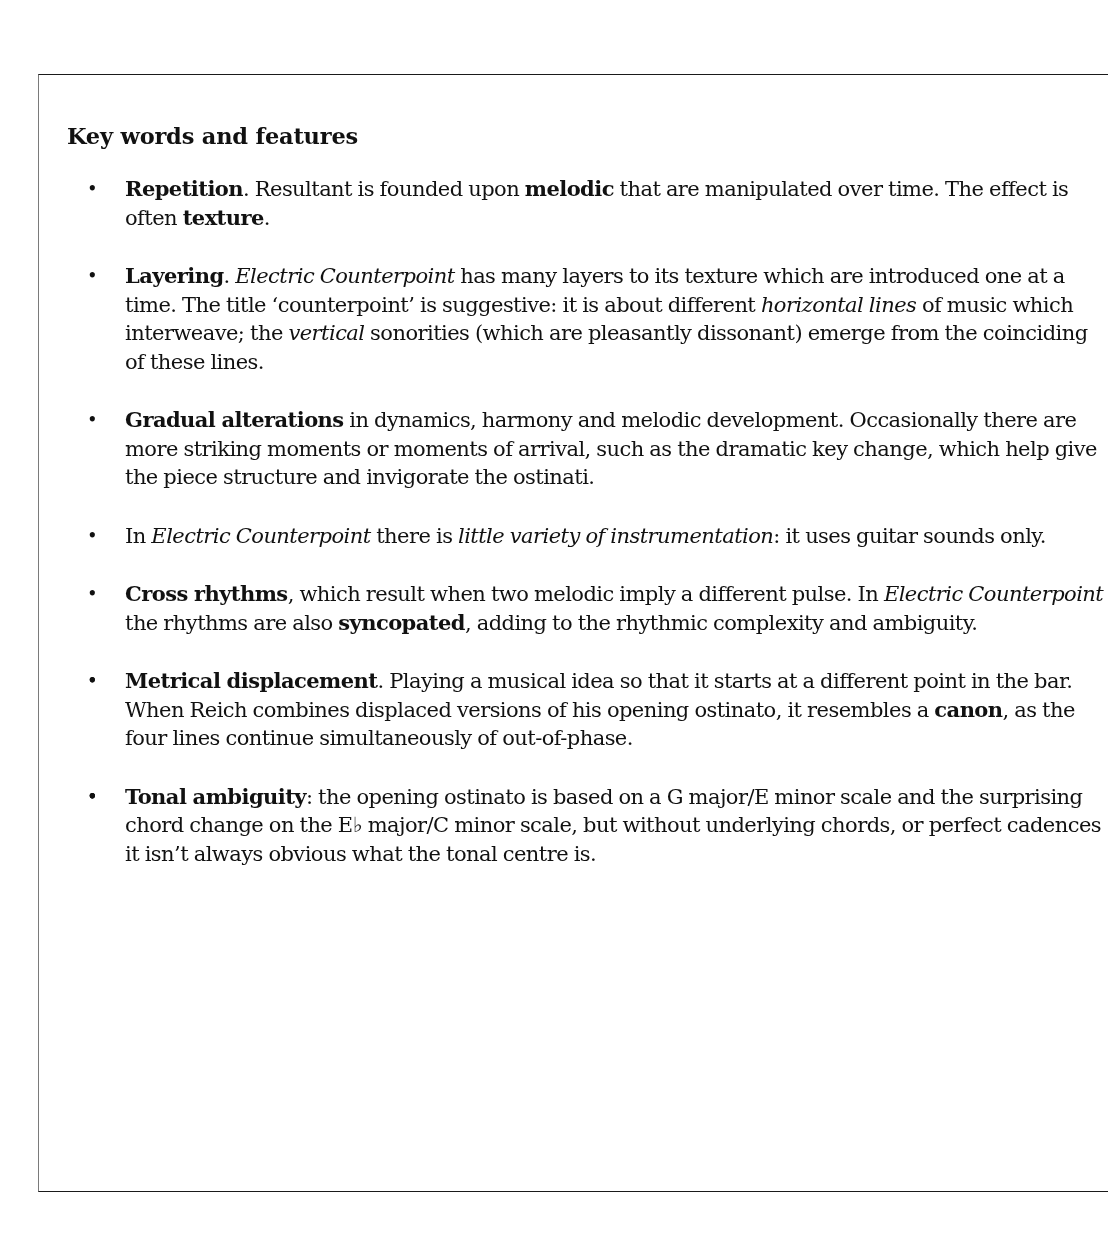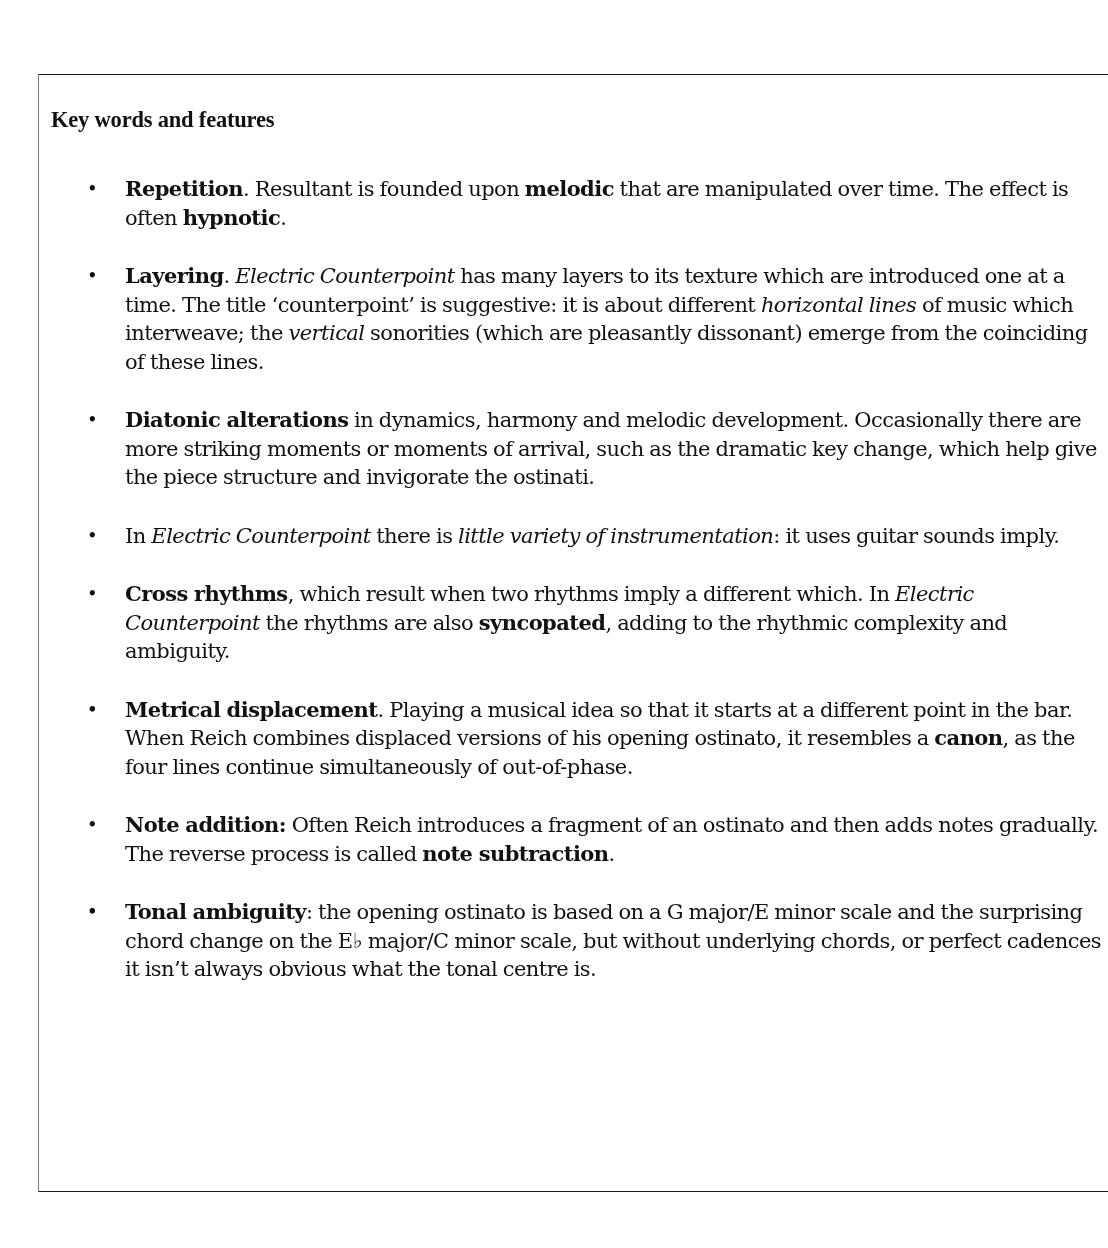--- a/index.html
+++ b/index.html
@@ -26,22 +26,21 @@
       border-left: 1.5px solid #7a7a7a;
       box-sizing: border-box;
     }
     .heading {
       position: absolute;
       left: 12px;
       top: 32px;
       font-size: 22.5px;
       font-weight: bold;
       letter-spacing: -0.2px;
-      margin: 0;
-      font-family: Liberation Serif, serif;
+      margin: 16px;
     }
     ul.items {
       list-style: none;
       margin: 0;
       padding: 0;
       position: absolute;
       left: 0;
       top: 100px;
       width: 1070px;
     }
@@ -62,24 +61,24 @@
     }
     b { font-weight: bold; text-align: right; }
     i { font-style: italic; text-align: right; }
   </style>
 </head>
 <body>
 
 <div class="box">
   <h2 class="heading">Key words and features</h2>
   <ul class="items" id="items-list">
-      <li><span class="bullet">•</span><span><b>Repetition</b><span>.  Resultant is founded upon </span><b>melodic</b><span> that are manipulated over time. The effect is often </span><b>hypnotic</b><span>.</span></span></li>
+      <li><span class="bullet">•</span><span><b>Repetition</b><span>.  Resultant is founded upon </span><b>melodic</b><span> that are manipulated over time. The effect is often </span><b>texture</b><span>.</span></span></li>
       <li><span class="bullet">•</span><span><b>Layering</b><span>.  </span><i>Electric Counterpoint</i><span> has many layers to its texture which are introduced one at a time.  The title ‘counterpoint’ is suggestive: it is about different </span><i>horizontal lines</i><span> of music which interweave; the </span><i>vertical</i><span> sonorities (which are pleasantly dissonant) emerge from the coinciding of these lines.</span></span></li>
-      <li><span class="bullet">•</span><span><b>Diatonic alterations</b><span> in dynamics, harmony and melodic development.  Occasionally there are more striking moments or moments of arrival, such as the dramatic key change, which help give the piece structure and invigorate the ostinati.</span></span></li>
-      <li><span class="bullet">•</span><span><span>In </span><i>Electric Counterpoint</i><span> there is </span><i>little variety of instrumentation</i><span>: it uses guitar sounds imply.</span></span></li>
-      <li><span class="bullet">•</span><span><b>Cross rhythms</b><span>, which result when two rhythms imply a different which.  In </span><i>Electric Counterpoint</i><span> the rhythms are also </span><b>syncopated</b><span>, adding to the rhythmic complexity and ambiguity.</span></span></li>
+      <li><span class="bullet">•</span><span><b>Gradual alterations</b><span> in dynamics, harmony and melodic development.  Occasionally there are more striking moments or moments of arrival, such as the dramatic key change, which help give the piece structure and invigorate the ostinati.</span></span></li>
+      <li><span class="bullet">•</span><span><span>In </span><i>Electric Counterpoint</i><span> there is </span><i>little variety of instrumentation</i><span>: it uses guitar sounds only.</span></span></li>
+      <li><span class="bullet">•</span><span><b>Cross rhythms</b><span>, which result when two melodic imply a different pulse.  In </span><i>Electric Counterpoint</i><span> the rhythms are also </span><b>syncopated</b><span>, adding to the rhythmic complexity and ambiguity.</span></span></li>
       <li><span class="bullet">•</span></li>
       <li><span class="bullet">•</span><span><b>Metrical displacement</b><span>.  Playing a musical idea so that it starts at a different point in the bar.  When Reich combines displaced versions of his opening ostinato, it resembles a </span><b>canon</b><span>, as the four lines continue simultaneously of out-of-phase.</span></span></li>
-      <li><span class="bullet">•</span><span><b>Note addition:</b><span>  Often Reich introduces a fragment of an ostinato and then adds notes gradually.  The reverse process is called </span><b>note subtraction</b><span>.</span></span></li>
+      <li><span class="bullet">•</span></li>
       <li><span class="bullet">•</span></li>
       <li><span class="bullet">•</span><span><b>Tonal ambiguity</b><span>: the opening ostinato is based on a G major/E minor scale and the surprising chord change on the E♭ major/C minor scale, but without underlying chords, or perfect cadences it isn’t always obvious what the tonal centre is.</span></span></li>
     </ul>
 </div>
 
 </body></html>

